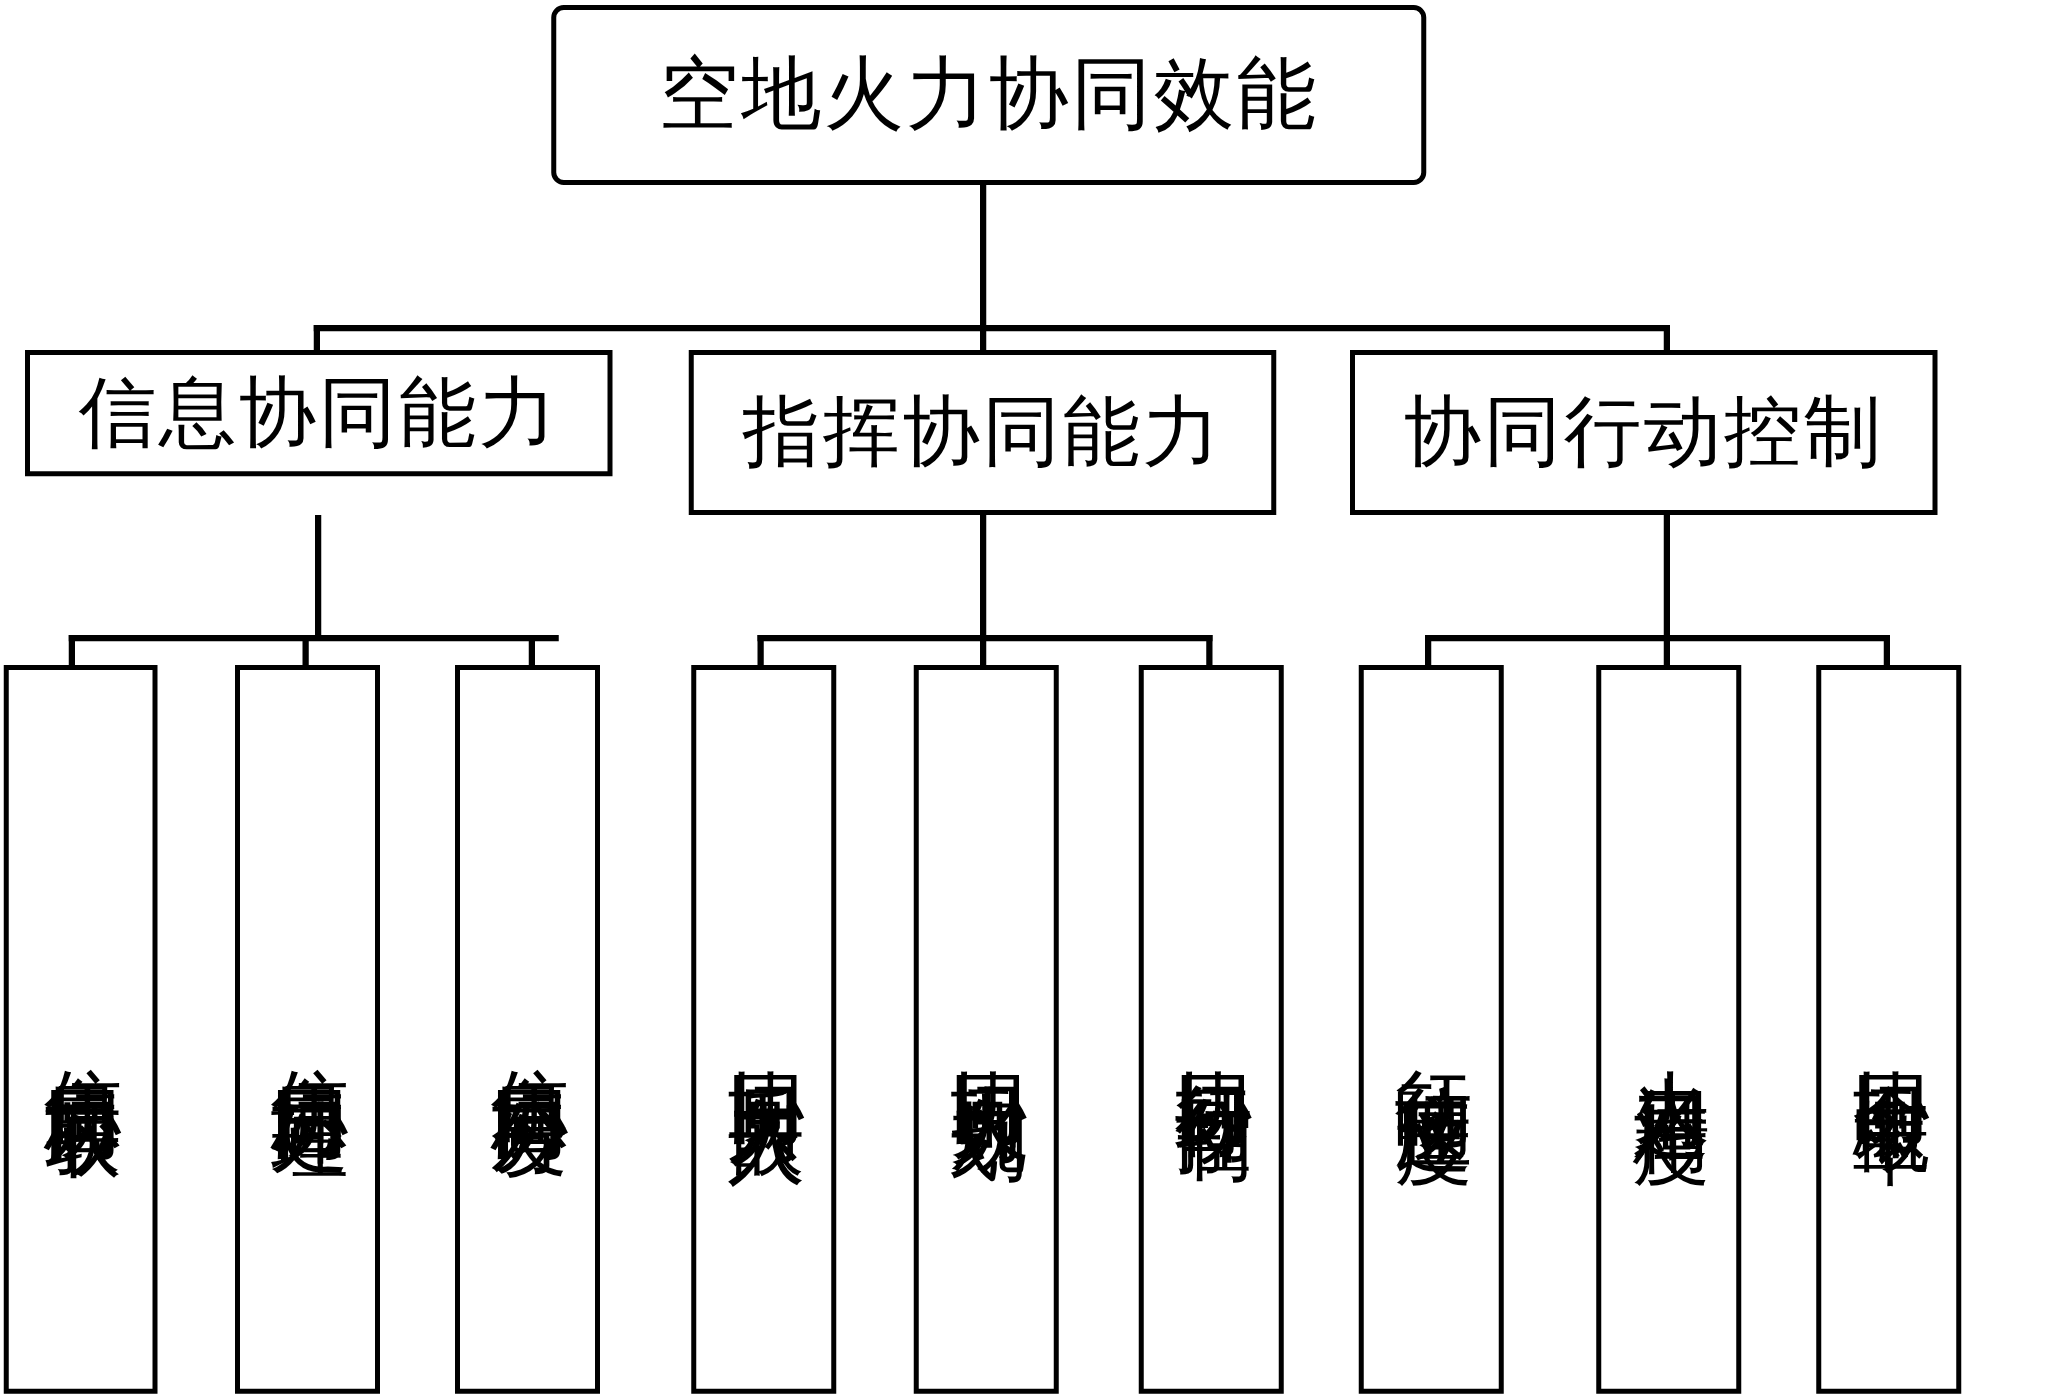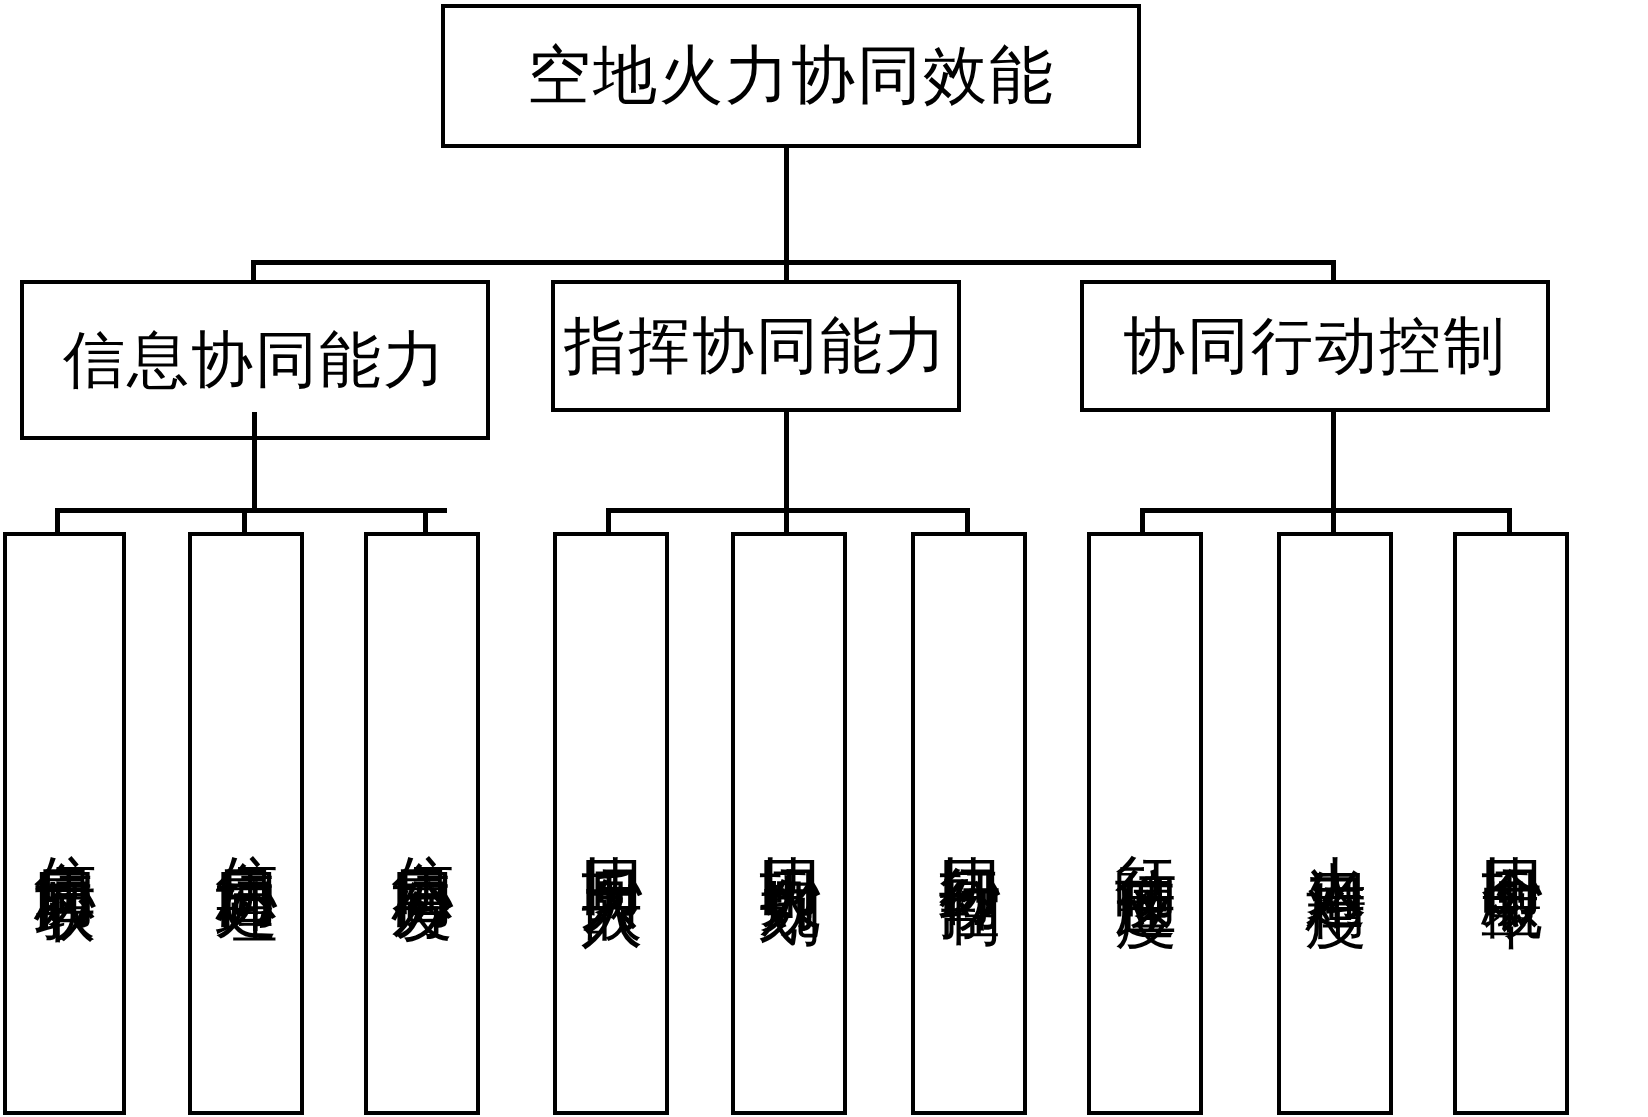--- a/index.html
+++ b/index.html
@@ -51,35 +51,35 @@
     background: #000000;
   }
   .conn-v { width: 5px; }
   .conn-h { height: 5px; }
 </style>
 </head>
 <body>
 
 <div id="diagram">
 
-  <div class="node node-root" style="left:441px; top:4px; width:700px; height:144px;">
+  <div class="node node-root" style="left:441px; top:4px; width:700px; height:144px;border-radius:10px;">
     <span>空地火力协同效能</span>
   </div>
 
   <div class="conn conn-v" style="left:784px; top:148px; height:114px;"></div>
   <div class="conn conn-h" style="left:251px; top:260px; width:1085px;"></div>
   <div class="conn conn-v" style="left:251px; top:260px; height:22px;"></div>
   <div class="conn conn-v" style="left:784px; top:260px; height:22px;"></div>
   <div class="conn conn-v" style="left:1331px; top:260px; height:22px;"></div>
 
-  <div class="node node-l2" style="left:20px; top:280px; width:470px; height:160px;">
+  <div class="node node-l2" style="left:20px; top:280px; width:470px; height:101px;">
     <span>信息协同能力</span>
   </div>
 
-  <div class="node node-l2" style="left:551px; top:280px; width:410px; height:132px;">
+  <div class="node node-l2" style="left:551px; top:280px; width:470px; height:132px;">
     <span>指挥协同能力</span>
   </div>
 
   <div class="node node-l2" style="left:1080px; top:280px; width:470px; height:132px;">
     <span>协同行动控制</span>
   </div>
 
   <div class="conn conn-v" style="left:252px; top:412px; height:100px;"></div>
   <div class="conn conn-h" style="left:55px; top:508px; width:392px;"></div>
   <div class="conn conn-v" style="left:55px; top:508px; height:26px;"></div>

